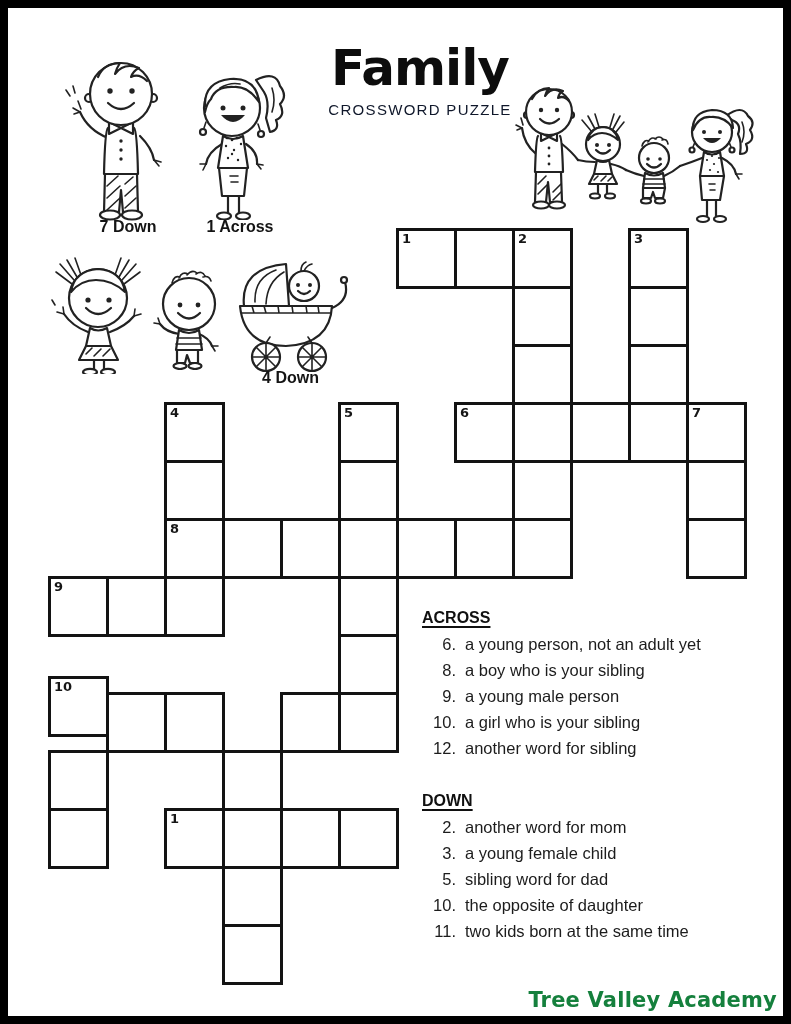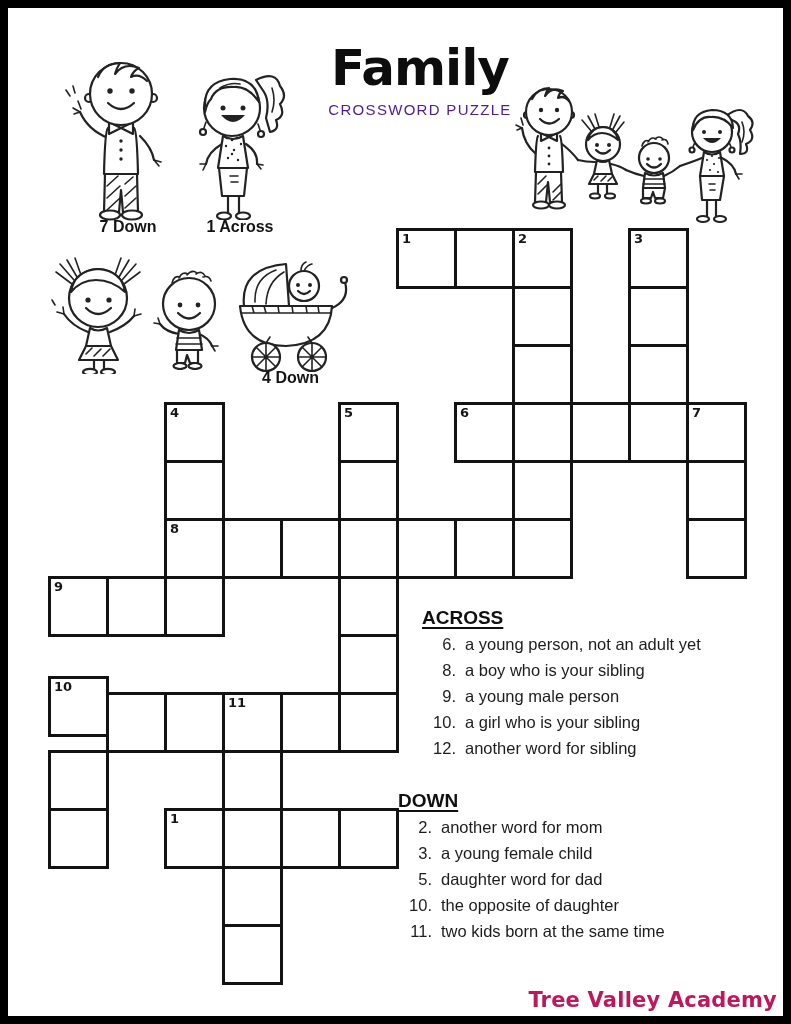--- a/index.html
+++ b/index.html
@@ -4,35 +4,35 @@
 <style>
   html,body{margin:0;padding:0;background:#fff;}
   .page{position:relative;width:791px;height:1024px;background:#fff;overflow:hidden;
         font-family:"Liberation Sans",sans-serif;color:#111;}
   .frame{position:absolute;inset:0;border:8px solid #000;box-sizing:border-box;pointer-events:none;z-index:50;}
   .abs{position:absolute;}
   #title{left:318px;top:42px;width:204px;text-align:center;
          font-family:"DejaVu Sans",sans-serif;font-weight:800;font-size:50px;line-height:1.05;
          letter-spacing:-1px;color:#0d0d0d;}
   #subtitle{left:308px;top:102px;width:224px;text-align:center;font-size:15px;line-height:1;
-            letter-spacing:1.3px;color:#4c1d95;}
+            letter-spacing:1.3px;color:#0f172a;}
   .fig-label{font-weight:700;font-size:16px;line-height:1;text-align:center;color:#141414;}
   
   #grid{left:48px;top:228px;width:699px;height:757px;}
   .cell{position:absolute;width:61px;height:61px;border:3px solid #131313;background:#fff;box-sizing:border-box;}
   .cn{position:absolute;top:0px;left:3px;font-family:"DejaVu Sans",sans-serif;font-weight:600;
       font-size:13px;line-height:1.25;color:#161616;}
   
   .clues{width:340px;}
-  .clue-head{font-weight:700;font-size:19px;line-height:19px;color:#101010;
+  .clue-head{font-weight:700;font-size:16px;line-height:19px;color:#101010;
              text-decoration:underline;text-decoration-thickness:2px;text-underline-offset:3px;}
   .clue{display:flex;margin-top:8px;font-size:16.5px;line-height:18px;color:#1c1c1c;}
   .clue .cnum{width:34px;text-align:right;margin-right:9px;flex:none;}
   #across-block{left:422px;top:608px;}
-  #down-block{left:398px;top:791px;}
+  #down-block{left:422px;top:791px;}
   #brand{right:14px;top:990px;font-family:"DejaVu Sans",sans-serif;font-weight:800;
          font-size:21px;line-height:1;letter-spacing:.2px;}
   svg .doodle{stroke:#222;fill:none;stroke-width:2.2;stroke-linecap:round;stroke-linejoin:round;}
   svg .thin{stroke-width:1.6;}
 </style>
 </head>
 <body>
 
 <div class="page">
   <div class="frame"></div>
@@ -315,23 +315,20 @@
       </div>
       <div class="cell" style="left: 58px; top: 348px;"></div>
       <div class="cell" style="left: 116px; top: 348px;"></div>
       <div class="cell" style="left: 290px; top: 348px;"></div>
       <div class="cell" style="left: 290px; top: 406px;"></div>
       <div class="cell" style="left: 0px; top: 448px;">
         <span class="cn">10</span>
       </div>
       <div class="cell" style="left: 58px; top: 464px;"></div>
       <div class="cell" style="left: 116px; top: 464px;"></div>
-      <div class="cell" style="left: 174px; top: 464px;">
-        <span class="cn">11</span>
-      </div>
       <div class="cell" style="left: 232px; top: 464px;"></div>
       <div class="cell" style="left: 290px; top: 464px;"></div>
       <div class="cell" style="left: 0px; top: 522px;"></div>
       <div class="cell" style="left: 174px; top: 522px;"></div>
       <div class="cell" style="left: 0px; top: 580px;"></div>
       <div class="cell" style="left: 116px; top: 580px;">
         <span class="cn">1</span>
       </div>
       <div class="cell" style="left: 174px; top: 580px;"></div>
       <div class="cell" style="left: 232px; top: 580px;"></div>
@@ -372,27 +369,27 @@
         <div class="clue">
           <span class="cnum">2.</span>
           <span class="ctxt">another word for mom</span>
         </div>
         <div class="clue">
           <span class="cnum">3.</span>
           <span class="ctxt">a young female child</span>
         </div>
         <div class="clue">
           <span class="cnum">5.</span>
-          <span class="ctxt">daughter word for dad</span>
+          <span class="ctxt">sibling word for dad</span>
         </div>
         <div class="clue">
           <span class="cnum">10.</span>
           <span class="ctxt">the opposite of daughter</span>
         </div>
         <div class="clue">
           <span class="cnum">11.</span>
           <span class="ctxt">two kids born at the same time</span>
         </div>
       </div>
   </div>
 
-  <div class="abs" id="brand" style="color: #be185d; text-align: right;">Tree Valley Academy</div>
+  <div class="abs" id="brand" style="color: #15803d; text-align: right;">Tree Valley Academy</div>
 </div>
 
 </body></html>

